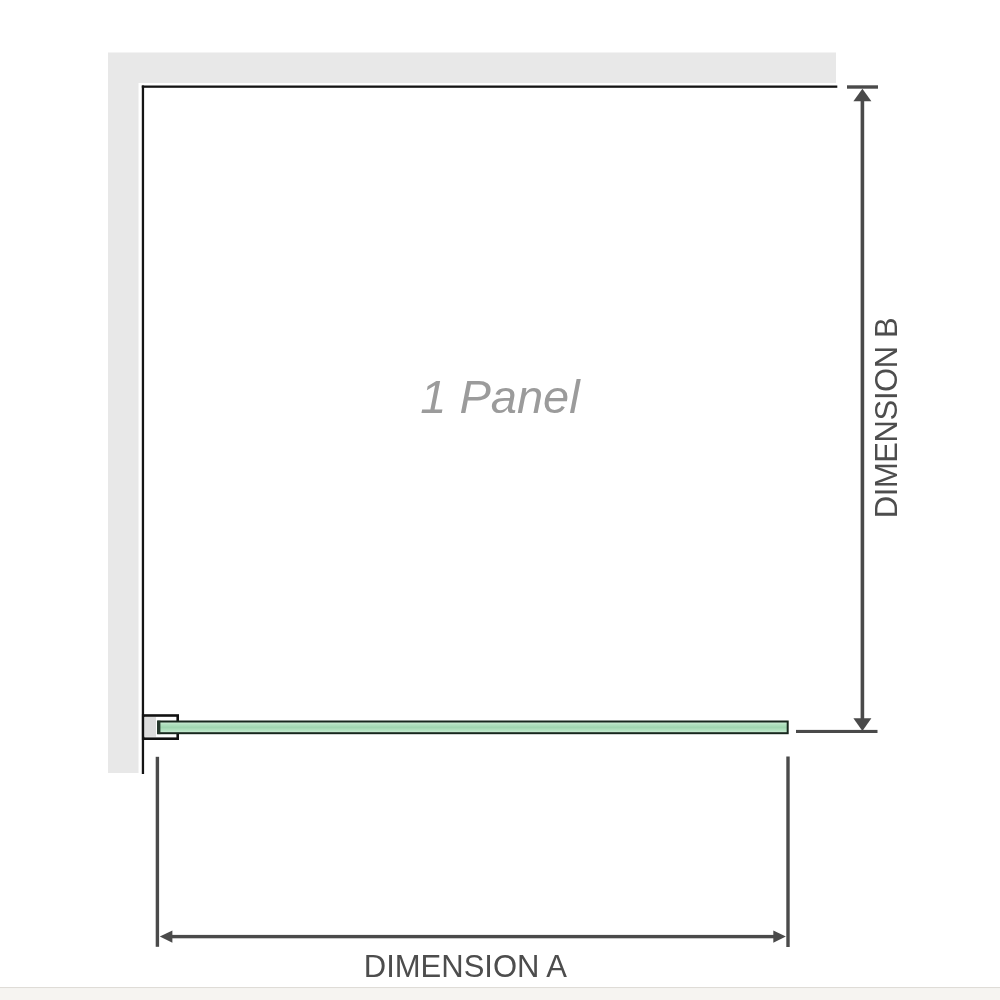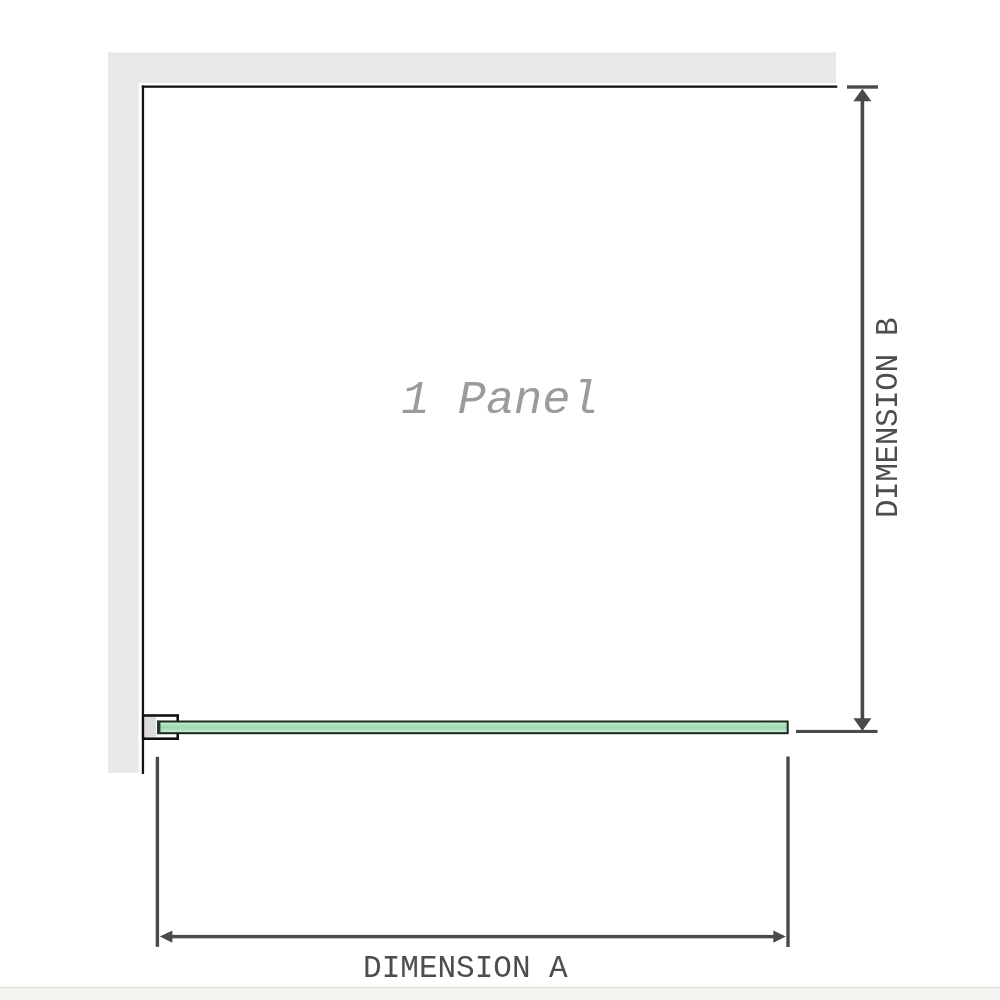--- a/index.html
+++ b/index.html
@@ -1,17 +1,17 @@
 <!DOCTYPE html>
 <html><head>
 <meta charset="utf-8">
 <style>
   html,body{margin:0;padding:0;background:#ffffff;}
   .page{position:relative;width:1000px;height:1000px;overflow:hidden;background:#ffffff;
-        font-family:Liberation Mono, monospace;}
+        font-family:Liberation Sans, sans-serif;}
   svg{position:absolute;left:0;top:0;filter:blur(0.38px);}
 </style>
 </head>
 <body>
 <div class="page">
 <svg width="1000" height="1000" viewBox="0 0 1000 1000">
   <defs>
     <linearGradient id="glass" x1="0" y1="0" x2="0" y2="1">
       <stop offset="0%" stop-color="#ddf3e5"></stop>
       <stop offset="22%" stop-color="#b4e3c2"></stop>

